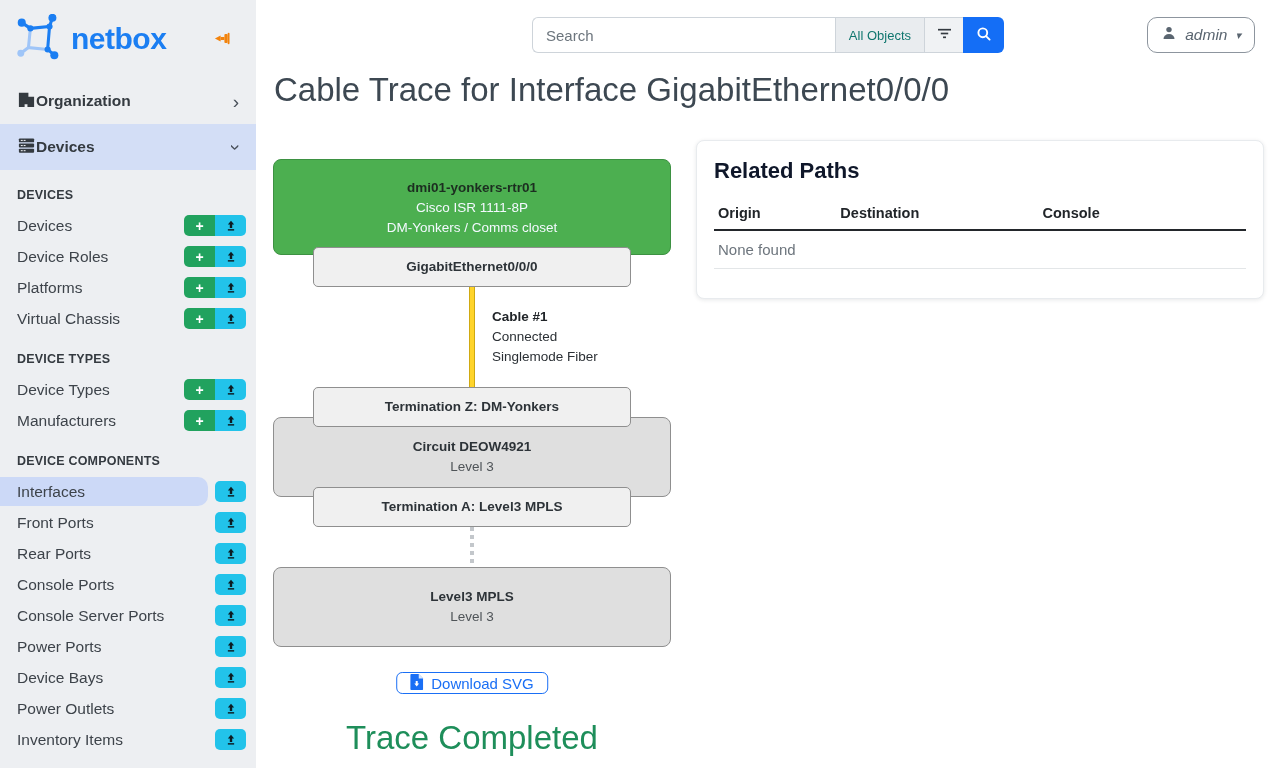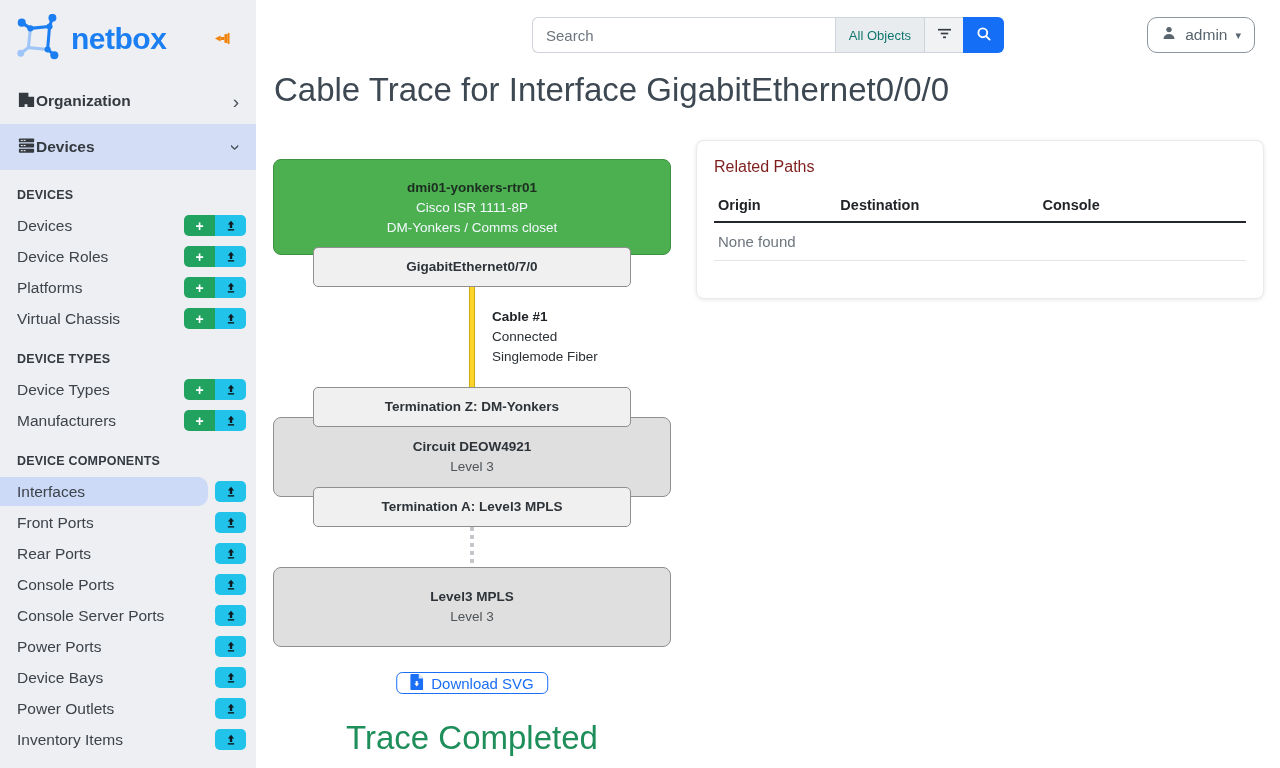--- a/index.html
+++ b/index.html
@@ -29,21 +29,21 @@
 
   
   .main { flex:1; position:relative; background:#fff; }
   .topbar { height:70px; display:flex; align-items:center; justify-content:center; position:relative; }
   .search-group { display:flex; height:36px; width:472px; }
   .search-input { flex:1; min-width:0; border:1px solid #ced4da; border-right:none; border-radius:6px 0 0 6px; padding:0 13px; font-size:15px; color:#212529; outline:none; font-family:"Liberation Sans", sans-serif; }
   .search-input::placeholder { color:#6c757d; }
   .scope-seg { display:flex; align-items:center; padding:0 13px; background:#e9ecef; border:1px solid #ced4da; border-right:none; font-size:13px; color:#0f766e; cursor:pointer; }
   .filter-btn { width:39px; background:#f0f2f4; border:1px solid #ced4da; border-right:none; display:flex; align-items:center; justify-content:center; cursor:pointer; }
   .search-btn { width:41px; background:#146ef6; border:none; border-radius:0 6px 6px 0; display:flex; align-items:center; justify-content:center; cursor:pointer; }
-  .user-btn { position:absolute; right:25px; top:17px; height:36px; display:flex; align-items:center; gap:8px; padding:0 13px; border:1px solid #8d959e; border-radius:10px; color:#5a6570; font-size:15.5px; background:#fff; cursor:pointer; }
+  .user-btn { position:absolute; right:25px; top:17px; height:36px; display:flex; align-items:center; gap:8px; padding:0 13px; border:1px solid #8d959e; border-radius:10px; color:#5a6570; font-size:15.5px; background:#fff; cursor:pointer;font-style:italic; }
   .caret { font-size:11px; color:#5a6570; }
 
   .page-title { position:absolute; left:18px; top:71px; font-size:33px; font-weight:400; color:#3d4852; line-height:38px; white-space:nowrap; }
 
   
   .diagram { position:absolute; left:17px; top:159px; width:398px; height:609px; }
   .dbox { position:absolute; text-align:center; }
   .device-box { left:0; top:0; width:398px; height:96px; background:#4caf50; border:1px solid #3d9142; border-radius:8px; padding-top:18px; z-index:1; }
   .device-name { font-weight:bold; font-size:13.5px; color:#1c2e20; line-height:20px; }
   .device-link { color:#f4f9ff; font-size:13.5px; line-height:20px; cursor:pointer; }
@@ -59,21 +59,21 @@
   .cable-line { position:absolute; left:196px; top:127px; width:6px; height:102px; background:#ffd42b; border-left:1px solid #cfa912; border-right:1px solid #cfa912; z-index:0; }
   .cable-info { position:absolute; left:219px; top:148px; text-align:left; z-index:4; }
   .cable-name { font-weight:bold; font-size:13.5px; line-height:20px; color:#212529; cursor:pointer; }
   .cable-sub { font-size:13.5px; line-height:20px; color:#2b3035; }
   .dash-line { position:absolute; left:197px; top:368px; width:4px; height:40px; background:repeating-linear-gradient(to bottom,#c3c7cb 0 4px,transparent 4px 8px); z-index:0; }
   .download-btn { position:absolute; top:513px; left:50%; transform:translateX(-50%); display:inline-flex; align-items:center; gap:8px; padding:0 13px; height:22px; border:1px solid #1a6ff5; border-radius:6px; background:#fff; color:#1a6ff5; font-size:15px; cursor:pointer; white-space:nowrap; }
   .trace-status { position:absolute; top:560px; width:100%; text-align:center; font-size:33px; color:#1e8e5a; }
 
   
   .card { position:absolute; left:440px; top:140px; width:568px; height:159px; background:#fff; border:1px solid #e8ebee; border-radius:8px; box-shadow:0 1px 4px rgba(20,30,40,0.10); padding:17px 17px 0; }
-  .card-title { font-size:16px; color:#7f1d1d; font-weight:400; }
+  .card-title { font-size:22px; color:#0f172a; font-weight:700; }
   .paths-table { width:100%; border-collapse:collapse; margin-top:13px; }
   .paths-table th { text-align:left; font-size:14.5px; color:#212529; padding:8px 4px; border-bottom:2px solid #23272b; font-weight:bold; }
   .paths-table td { color:#6d757d; font-size:15px; padding:10px 4px; border-bottom:1px solid #e3e6e8; }
   .col-origin { width:23%; } .col-dest { width:38%; }
 </style>
 </head>
 <body>
 
 <div class="app">
 
@@ -366,21 +366,21 @@
     <div class="diagram">
       <div class="cable-line"></div>
       <div class="dash-line"></div>
 
       <div class="dbox device-box">
         <div class="device-name">dmi01-yonkers-rtr01</div>
         <div class="device-link">Cisco ISR 1111-8P</div>
         <div class="device-link">DM-Yonkers / Comms closet</div>
       </div>
 
-      <div class="dbox slot-box iface-box">GigabitEthernet0/7/0</div>
+      <div class="dbox slot-box iface-box">GigabitEthernet0/0/0</div>
 
       <div class="cable-info">
         <div class="cable-name">Cable #1</div>
         <div class="cable-sub">Connected</div>
         <div class="cable-sub">Singlemode Fiber</div>
       </div>
 
       <div class="dbox slot-box term-z">Termination Z: DM-Yonkers</div>
 
       <div class="dbox big-gray circuit-box">

